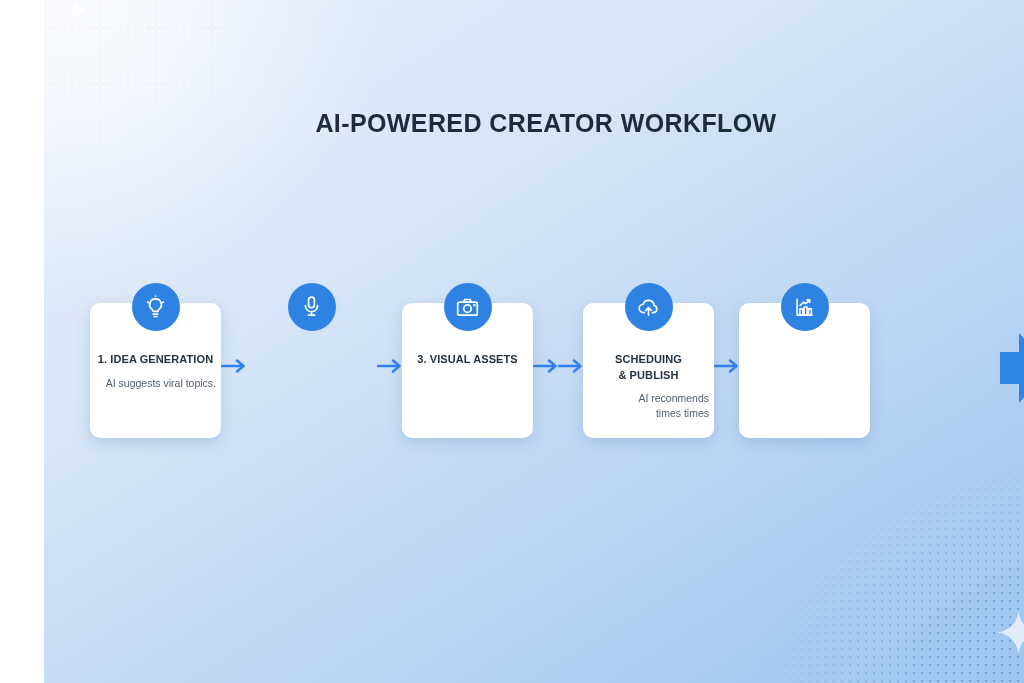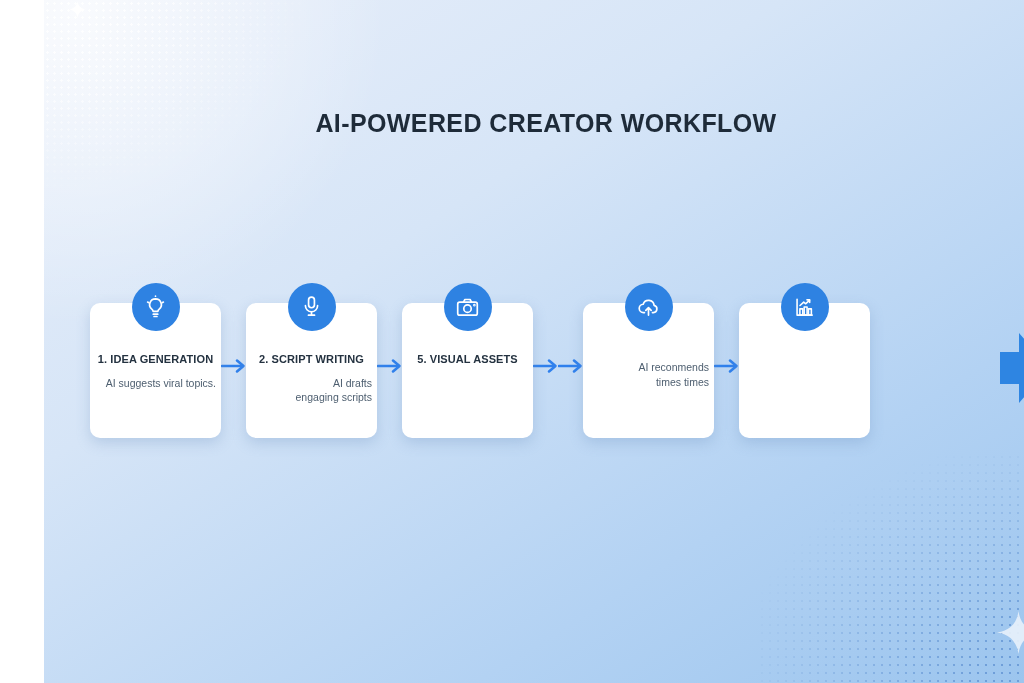--- a/index.html
+++ b/index.html
@@ -93,44 +93,39 @@
     </div>
 
     <div class="connector">
       <svg width="25" height="16" viewBox="0 0 25 16" fill="none">
         <path d="M1 8h19" stroke="#2f80ed" stroke-width="2.6" stroke-linecap="round"></path>
         <path d="M16 2.6 22.5 8 16 13.4" stroke="#2f80ed" stroke-width="2.6" stroke-linecap="round" stroke-linejoin="round"></path>
       </svg>
     </div>
 
     <div class="step">
-      <div class="card">
-        <div class="step-title">2. SCRIPT WRITING</div>
-        <div class="step-desc">AI drafts
-engaging scripts</div>
-      </div>
       <div class="badge">
         <svg viewBox="0 0 24 24" fill="none" stroke="#fff" stroke-width="1.5" stroke-linecap="round" stroke-linejoin="round">
           <rect x="9.4" y="2.8" width="5.2" height="9.4" rx="2.6"></rect>
           <path d="M6.6 10.4a5.4 5.4 0 0 0 10.8 0"></path>
           <path d="M12 15.8v3M9.3 18.8h5.4"></path>
         </svg>
       </div>
     </div>
 
     <div class="connector">
       <svg width="25" height="16" viewBox="0 0 25 16" fill="none">
         <path d="M1 8h19" stroke="#2f80ed" stroke-width="2.6" stroke-linecap="round"></path>
         <path d="M16 2.6 22.5 8 16 13.4" stroke="#2f80ed" stroke-width="2.6" stroke-linecap="round" stroke-linejoin="round"></path>
       </svg>
     </div>
 
     <div class="step">
       <div class="card">
-        <div class="step-title">5. VISUAL ASSETS</div>
+        <div class="step-title">3. VISUAL ASSETS</div>
       </div>
       <div class="badge">
         <svg viewBox="0 0 24 24" fill="none" stroke="#fff" stroke-width="1.5" stroke-linecap="round" stroke-linejoin="round">
           <rect x="3.3" y="7.3" width="17.4" height="11.5" rx="1.8"></rect>
           <path d="M8.4 7.3l1.3-2.4h4.6l1.3 2.4"></path>
           <circle cx="12" cy="13" r="3.3"></circle>
           <circle cx="18.1" cy="9.9" r=".4" fill="#fff"></circle>
         </svg>
       </div>
     </div>
@@ -145,20 +140,22 @@
 
     <div class="connector">
       <svg width="25" height="16" viewBox="0 0 25 16" fill="none">
         <path d="M1 8h19" stroke="#2f80ed" stroke-width="2.6" stroke-linecap="round"></path>
         <path d="M16 2.6 22.5 8 16 13.4" stroke="#2f80ed" stroke-width="2.6" stroke-linecap="round" stroke-linejoin="round"></path>
       </svg>
     </div>
 
     <div class="step">
       <div class="card">
+        <div class="step-title">SCHEDUING
+&amp; PUBLISH</div>
         <div class="step-desc">AI reconmends
 times times</div>
       </div>
       <div class="badge">
         <svg viewBox="0 0 24 24" fill="none" stroke="#fff" stroke-width="1.5" stroke-linecap="round" stroke-linejoin="round">
           <path d="M8.4 16.5H7.6a3.7 3.7 0 0 1-.3-7.4 5 5 0 0 1 9.7 1A3.25 3.25 0 0 1 16.4 16.5h-.9"></path>
           <path d="M12 18.7v-6.4M9.6 14.5l2.4-2.4 2.4 2.4"></path>
         </svg>
       </div>
     </div>

